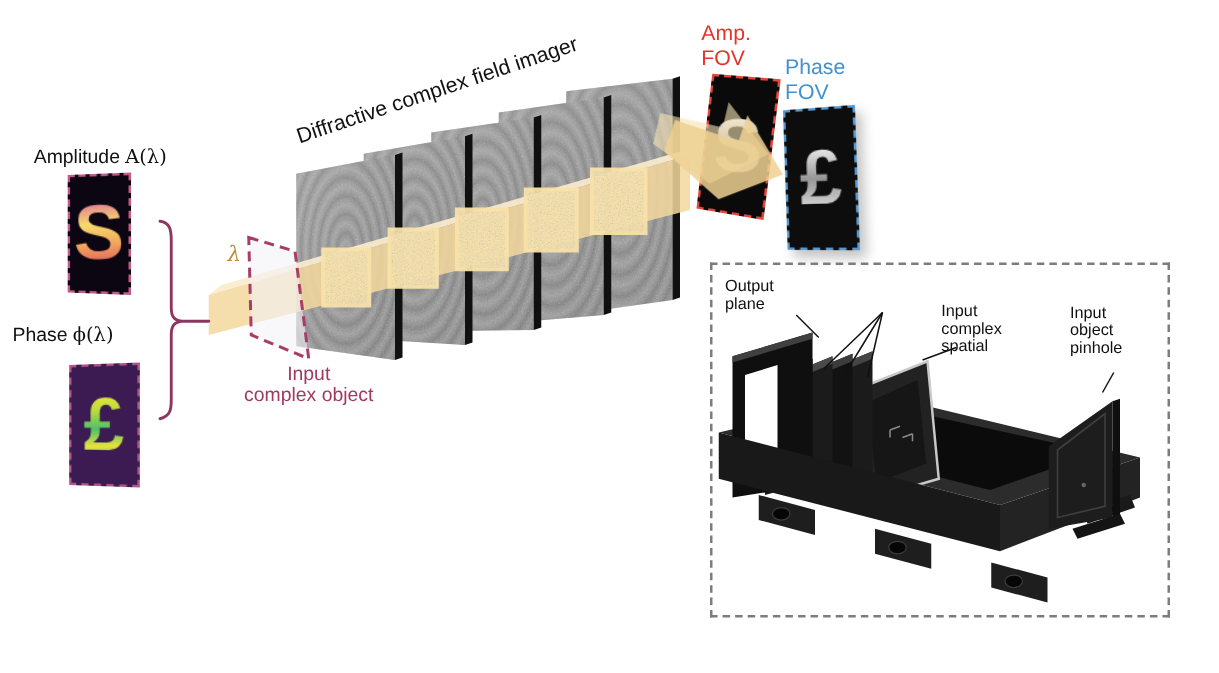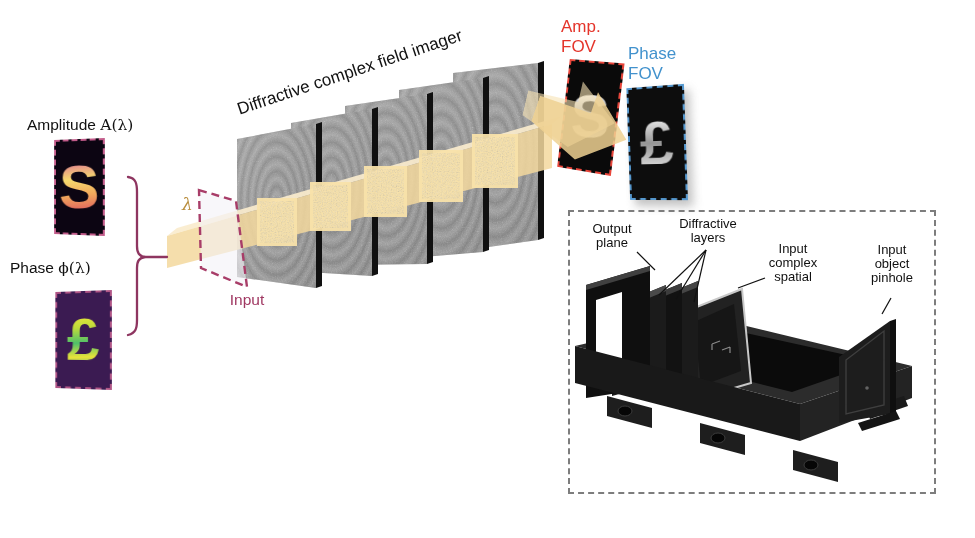--- a/index.html
+++ b/index.html
@@ -8,21 +8,21 @@
   #scene-svg{position:absolute;left:0;top:0;z-index:1;}
   .lbl{position:absolute;z-index:2;}
   .math{font-family:"DejaVu Serif",serif;}
   
   .amp-label,.phase-label{font-size:15.5px;color:#111;white-space:nowrap;}
   .title{font-size:17px;color:#111;white-space:nowrap;
          transform:rotate(-18.5deg);transform-origin:0 50%;}
   .lambda{font-family:"DejaVu Serif",serif;font-style:italic;font-size:17px;color:#b98e3e;}
   .obj-label{width:150px;text-align:center;font-size:15.5px;line-height:1.12;color:#a03862;}
   .fov-label{width:64px;font-size:17px;line-height:1.15;}
-  .photo-label{text-align:center;font-size:13px;line-height:1.08;color:#101010;}
+  .photo-label{text-align:left;font-size:13px;line-height:1.08;color:#101010;}
   
   .gimg{position:absolute;z-index:2;display:flex;align-items:center;justify-content:center;}
   .gimg .glyph{font-weight:bold;line-height:1;background-clip:text;-webkit-background-clip:text;
                color:transparent;-webkit-text-fill-color:transparent;}
   .amp-in{left:53px;top:139px;width:48px;height:92px;background:#0c0512;
           border:2.5px dashed #c25b8a;transform:perspective(300px) rotateY(-13deg);}
   .amp-in .glyph{font-size:62px;
      background-image:linear-gradient(175deg,#d95f9e 2%,#f6d96e 38%,#f2a95c 62%,#e0605e 88%,#c9508e 100%);}
   .phase-in{left:54px;top:291px;width:54px;height:94px;background:#3b1b52;
           border:2.5px dashed #b05586;transform:perspective(300px) rotateY(-13deg);}
@@ -202,20 +202,21 @@
     <span>Phase</span>
     <span class="math">ϕ(λ)</span>
   </div>
 
   <div class="lbl title" style="left:238px;top:100px;">Diffractive complex field imager</div>
 
   <div class="lbl lambda" style="left:182px;top:194px;">λ</div>
 
   <div class="lbl obj-label" style="left:172px;top:291px;">
     <div>Input</div>
+    <div>complex object</div>
   </div>
 
   <div class="lbl fov-label" style="left:561px;top:17px;color:#e4352b;">
     <div>Amp.</div>
     <div>FOV</div>
   </div>
 
   <div class="lbl fov-label" style="left:628px;top:44px;color:#4292cd;">
     <div>Phase</div>
     <div>FOV</div>
@@ -237,24 +238,20 @@
   <div class="beam-arrow arrow-back"></div>
   <div class="beam-arrow arrow-main"></div>
 
   <div class="photo-box"></div>
 
   <div class="lbl photo-label" style="left:580px;top:222px;width:64px;">
     <div>Output</div>
     <div>plane</div>
   </div>
 
-  <div class="lbl photo-label" style="left:664px;top:217px;width:88px;">
-    <div>Diffractive</div>
-    <div>layers</div>
-  </div>
 
   <div class="lbl photo-label" style="left:753px;top:242px;width:80px;">
     <div>Input</div>
     <div>complex</div>
     <div>spatial</div>
   </div>
 
   <div class="lbl photo-label" style="left:856px;top:243px;width:72px;">
     <div>Input</div>
     <div>object</div>

